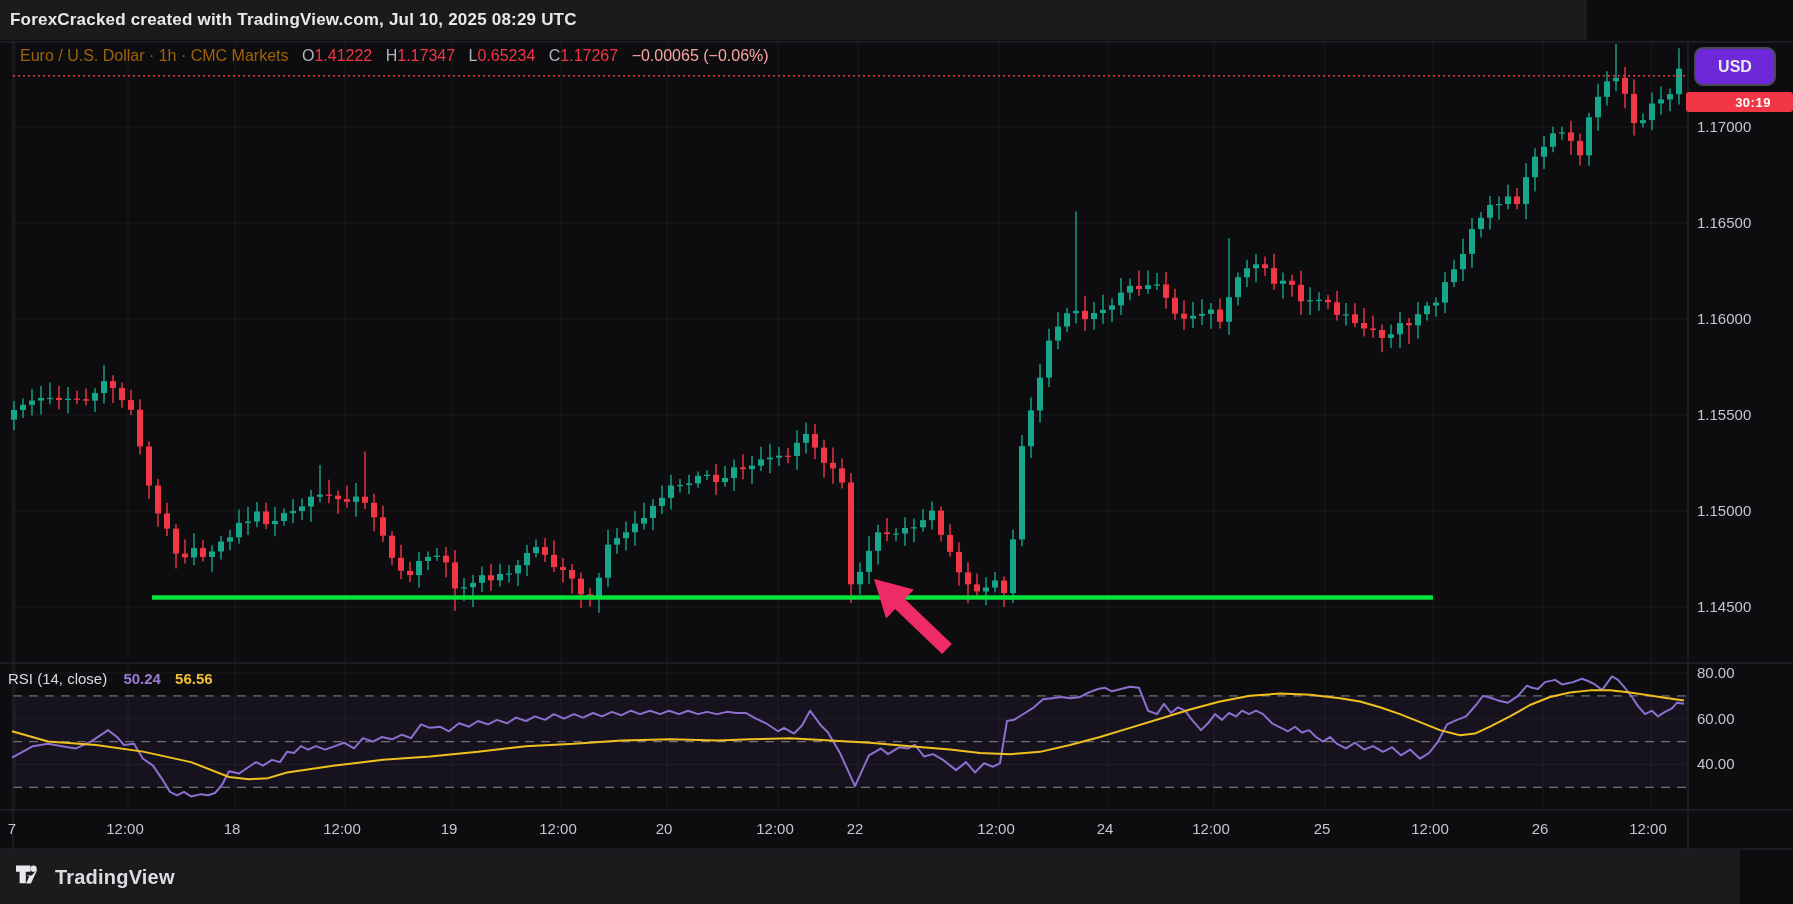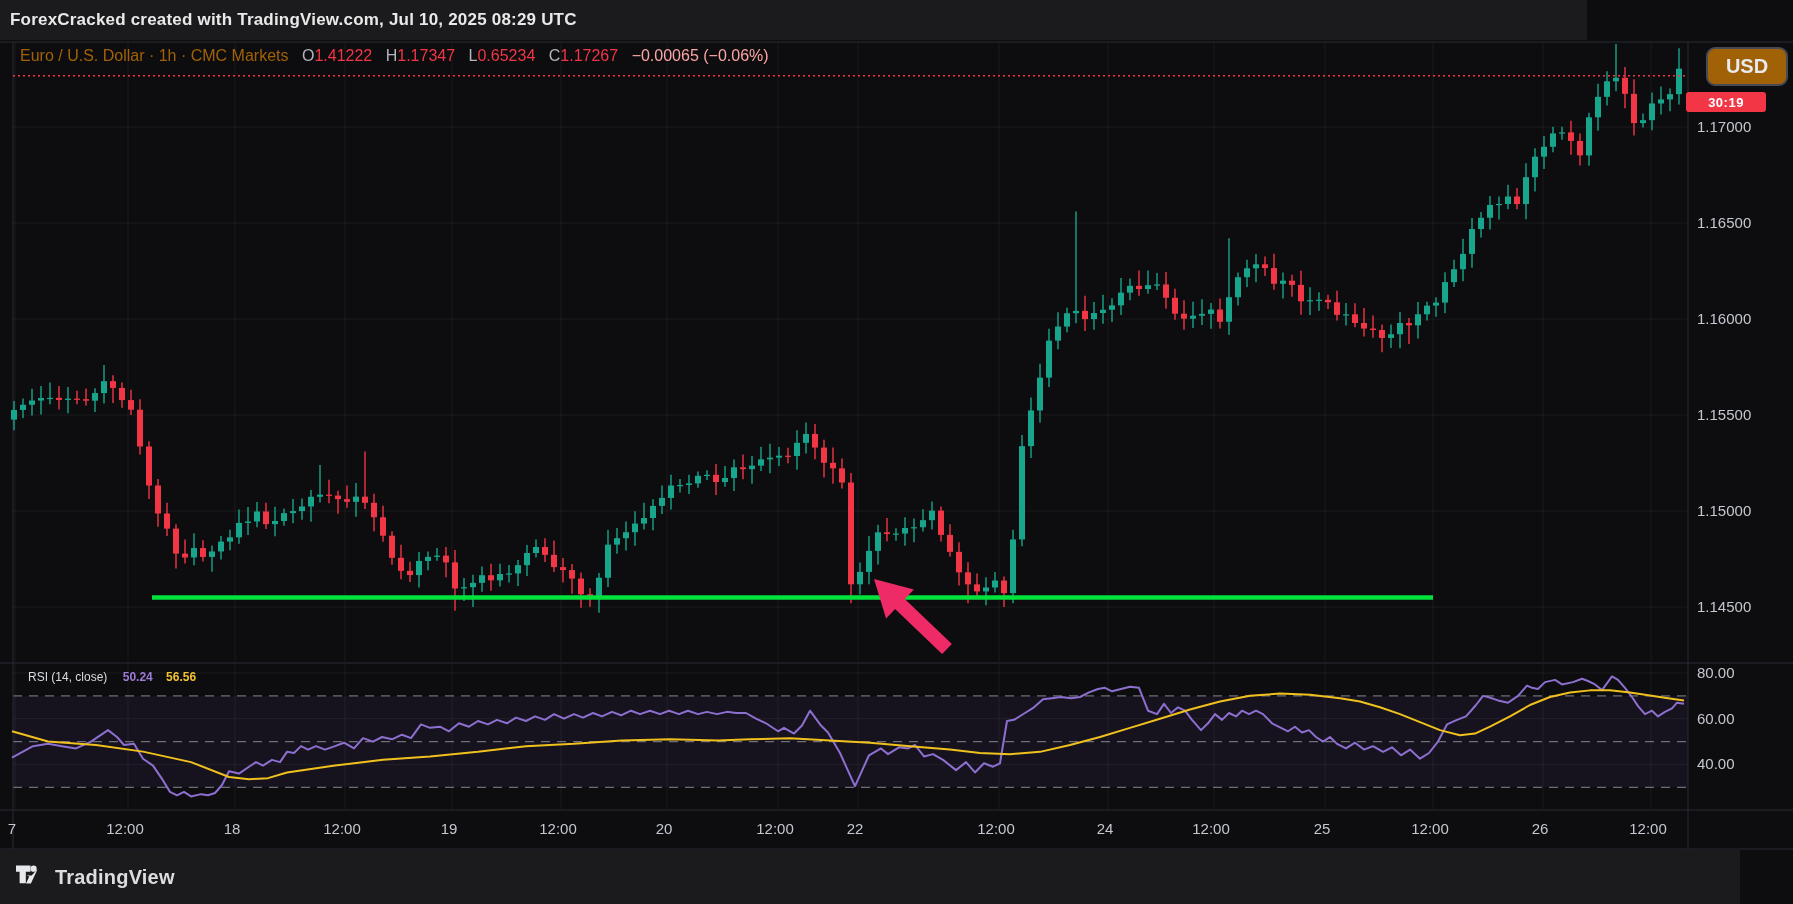--- a/index.html
+++ b/index.html
@@ -8,30 +8,30 @@
   .topbar{position:absolute;left:0;top:0;width:1587px;height:40px;background:#1b1b1d;z-index:30;
           display:flex;align-items:center;}
   .topbar-title{color:#e9e9ea;font-size:17px;font-weight:bold;margin-left:10px;letter-spacing:.2px;}
   .chart-area{position:absolute;left:0;top:0;width:1793px;height:850px;z-index:10;}
   #chart-svg{position:absolute;left:0;top:0;}
   .legend{position:absolute;left:20px;top:47px;z-index:40;white-space:nowrap;font-size:16px;}
   .legend .sym{color:#a16207;}
   .legend .olbl{color:#b2b5be;margin-left:9px;}
   .legend .oval{color:#f23645;}
   .legend .chg{color:#fca5a5;margin-left:9px;}
-  .rsi-legend{position:absolute;left:28px;top:670px;z-index:40;white-space:nowrap;font-size:12px;}
+  .rsi-legend{position:absolute;left:8px;top:670px;z-index:40;white-space:nowrap;font-size:15px;}
   .rsi-legend .t{color:#d8dbe0;}
   .rsi-legend .v-rsi{color:#9c7bd6;margin-left:12px;font-weight:bold;}
   .rsi-legend .v-ma{color:#f2c230;margin-left:10px;font-weight:bold;}
   .usd-btn{position:absolute;left:1694px;top:47px;width:78px;height:35px;z-index:40;
-           border:2px solid #474a54;border-radius:9px;background:#a16207;color:#e8eaee;
-           font-size:20px;font-weight:bold;display:flex;align-items:center;justify-content:center;cursor:pointer;margin-left:12px;}
+           border:2px solid #474a54;border-radius:9px;background:#6d28d9;color:#e8eaee;
+           font-size:16px;font-weight:bold;display:flex;align-items:center;justify-content:center;cursor:pointer;}
   .countdown{position:absolute;left:1686px;top:92px;width:80px;height:20px;z-index:40;
              background:#f23645;border-radius:3px;color:#ffffff;font-size:13px;font-weight:bold;
-             display:flex;align-items:center;justify-content:center;letter-spacing:.5px;}
+             display:flex;align-items:center;justify-content:center;letter-spacing:.5px;padding-left:27px;}
   .bottombar{position:absolute;left:0;top:850px;width:1740px;height:54px;background:#1b1b1d;z-index:30;
              display:flex;align-items:center;}
   .brand{display:flex;align-items:center;margin-left:16px;cursor:pointer;}
   .brand-text{color:#dcdde1;font-size:20px;font-weight:bold;margin-left:9px;letter-spacing:.2px;}
 </style>
 </head>
 <body>
 
 <div class="chart-area">
   <svg id="chart-svg" width="1793" height="850" viewBox="0 0 1793 850">

